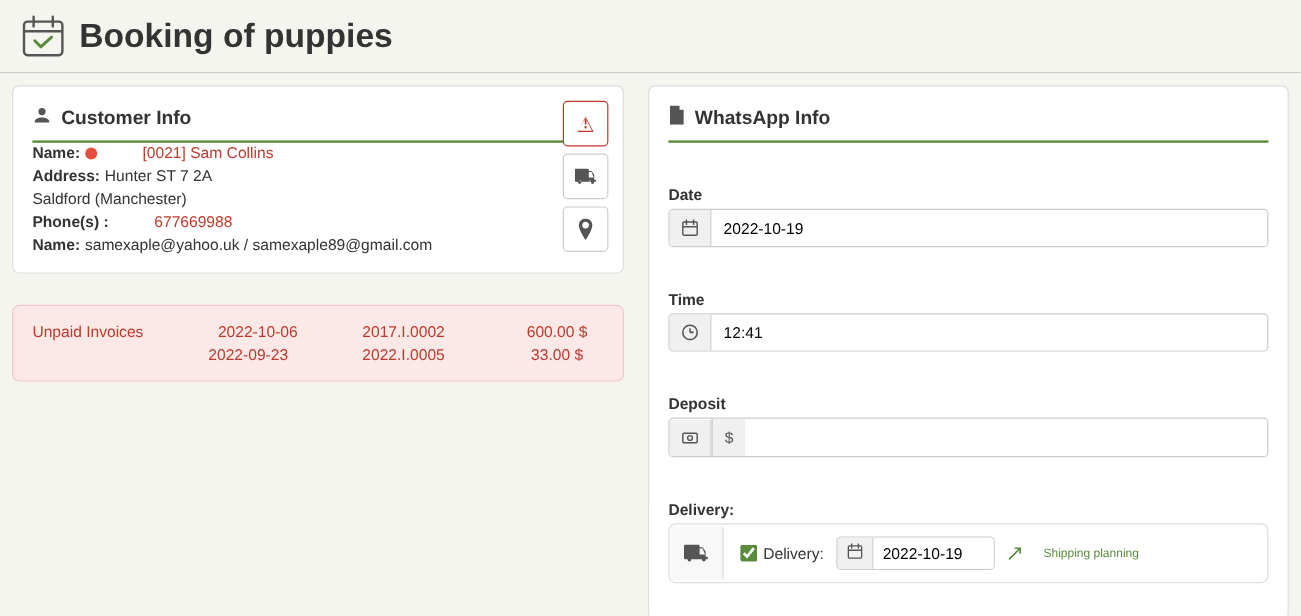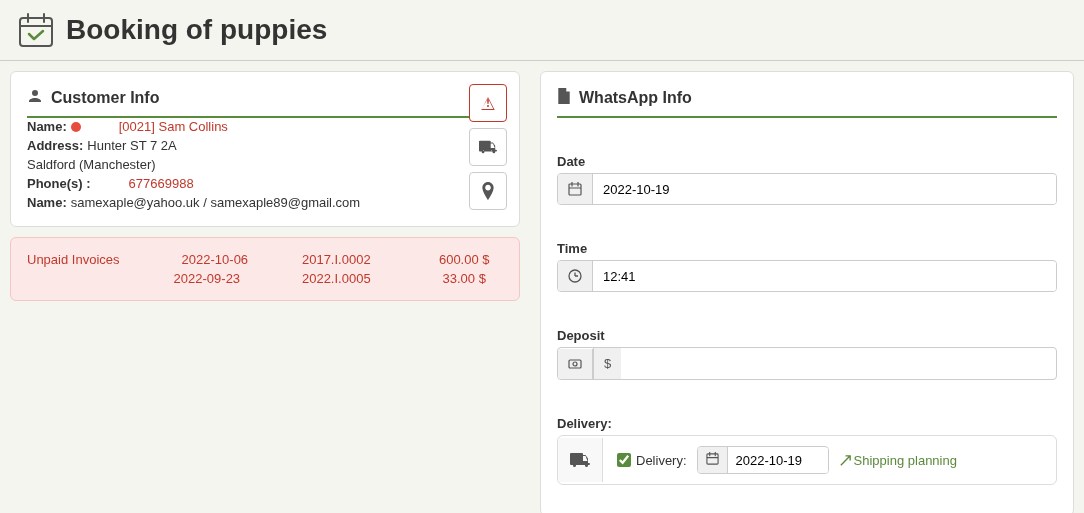--- a/index.html
+++ b/index.html
@@ -121,20 +121,21 @@
       color: #c0392b;
     }
     .unpaid-invoices {
       background: #fde8e8;
       border: 1px solid #f5c6c6;
       border-radius: 6px;
       padding: 12px 16px;
       display: flex;
       flex-direction: column;
       gap: 4px;
+      margin-top: 16px;
     }
     .invoice-amount {
       text-align: right;
     }
     .unpaid-table {
       width: 100%;
       border-collapse: collapse;
     }
     .unpaid-table td {
       padding: 2px 8px;
@@ -255,24 +256,24 @@
     .delivery-date-field {
       border: none;
       outline: none;
       padding: 5px 8px;
       font-size: 13px;
       width: 100px;
     }
     .shipping-link {
       color: #5a8a3c;
       text-decoration: none;
-      font-size: 13px;
-      display: flex;
-      align-items: center;
-      gap: 0;
+      font-size: 10px;
+      display: flex;
+      align-items: center;
+      gap: 16px;
     }
   </style>
 </head>
 <body>
 
 <div class="app-header">
   <svg class="app-header-icon" viewBox="0 0 36 36" fill="none" xmlns="http://www.w3.org/2000/svg">
     <rect x="2" y="6" width="32" height="28" rx="3" stroke="#555" stroke-width="2" fill="none"></rect>
     <line x1="2" y1="14" x2="34" y2="14" stroke="#555" stroke-width="2"></line>
     <line x1="10" y1="2" x2="10" y2="10" stroke="#555" stroke-width="2" stroke-linecap="round"></line>

